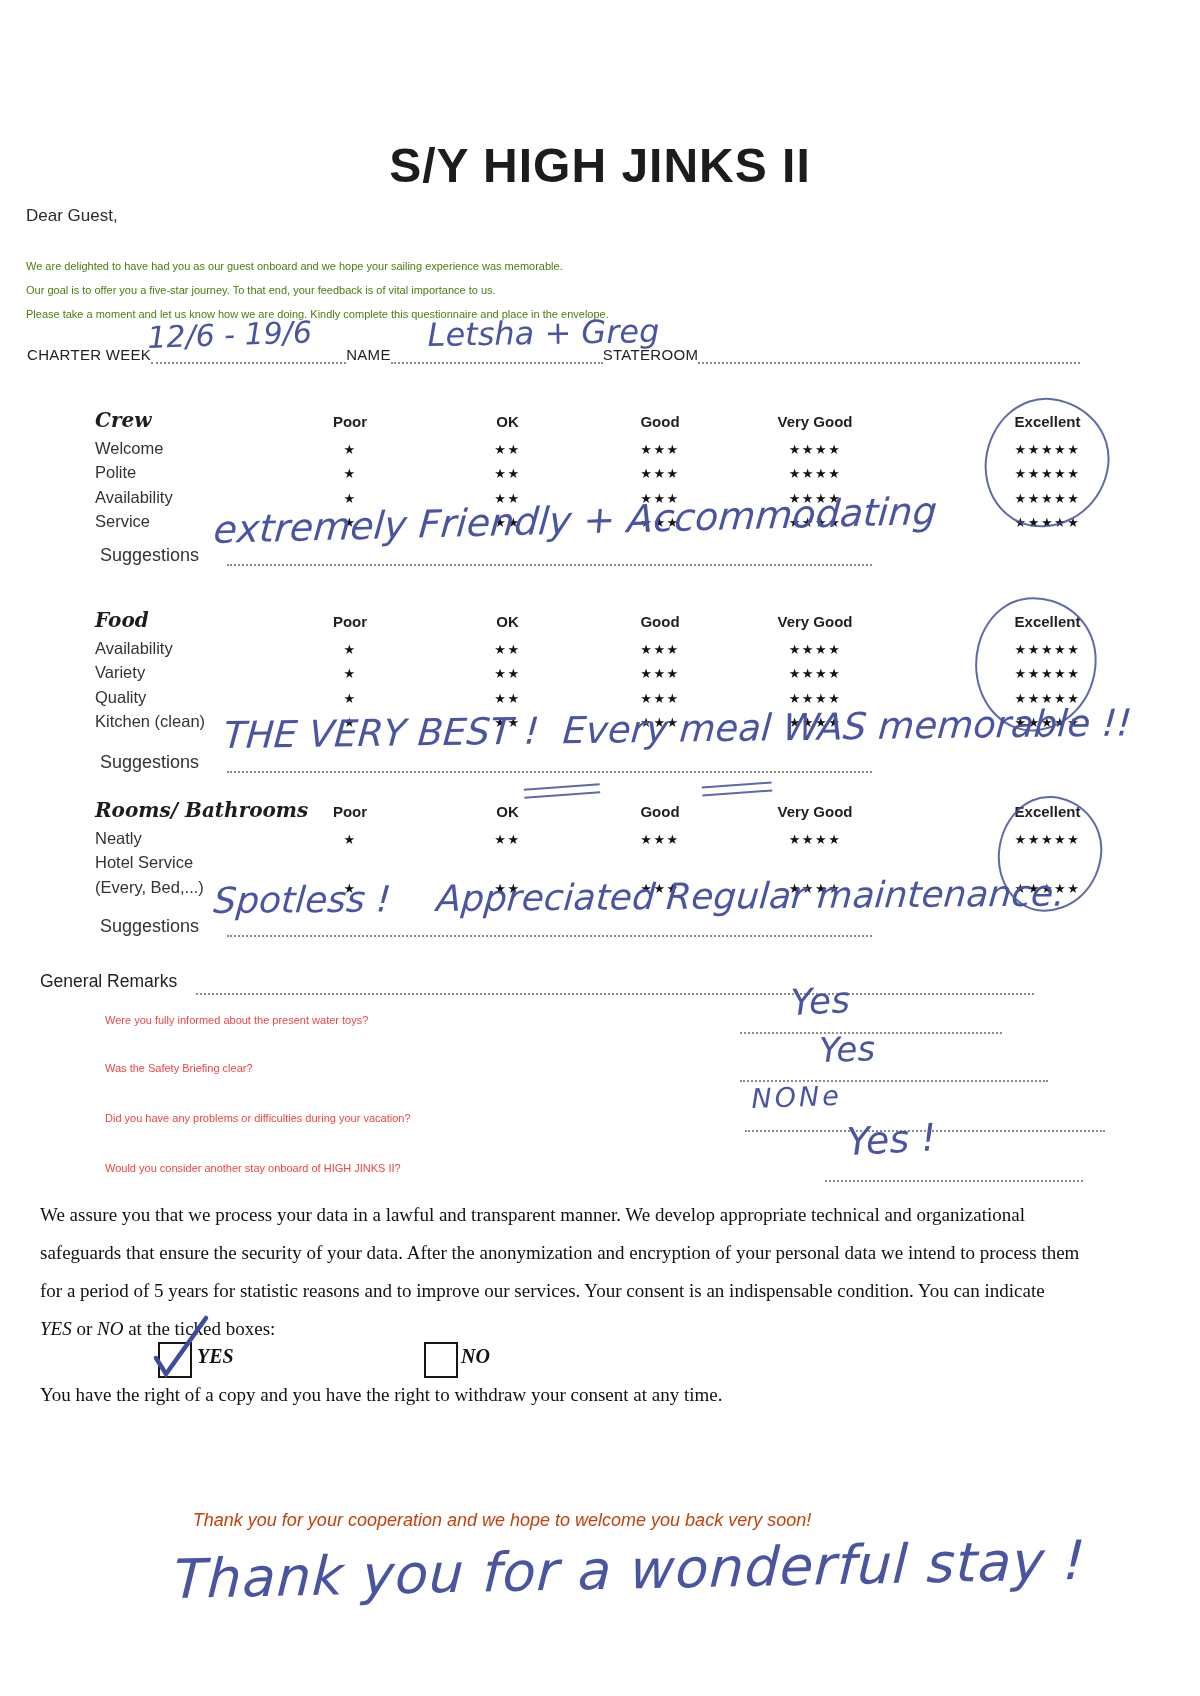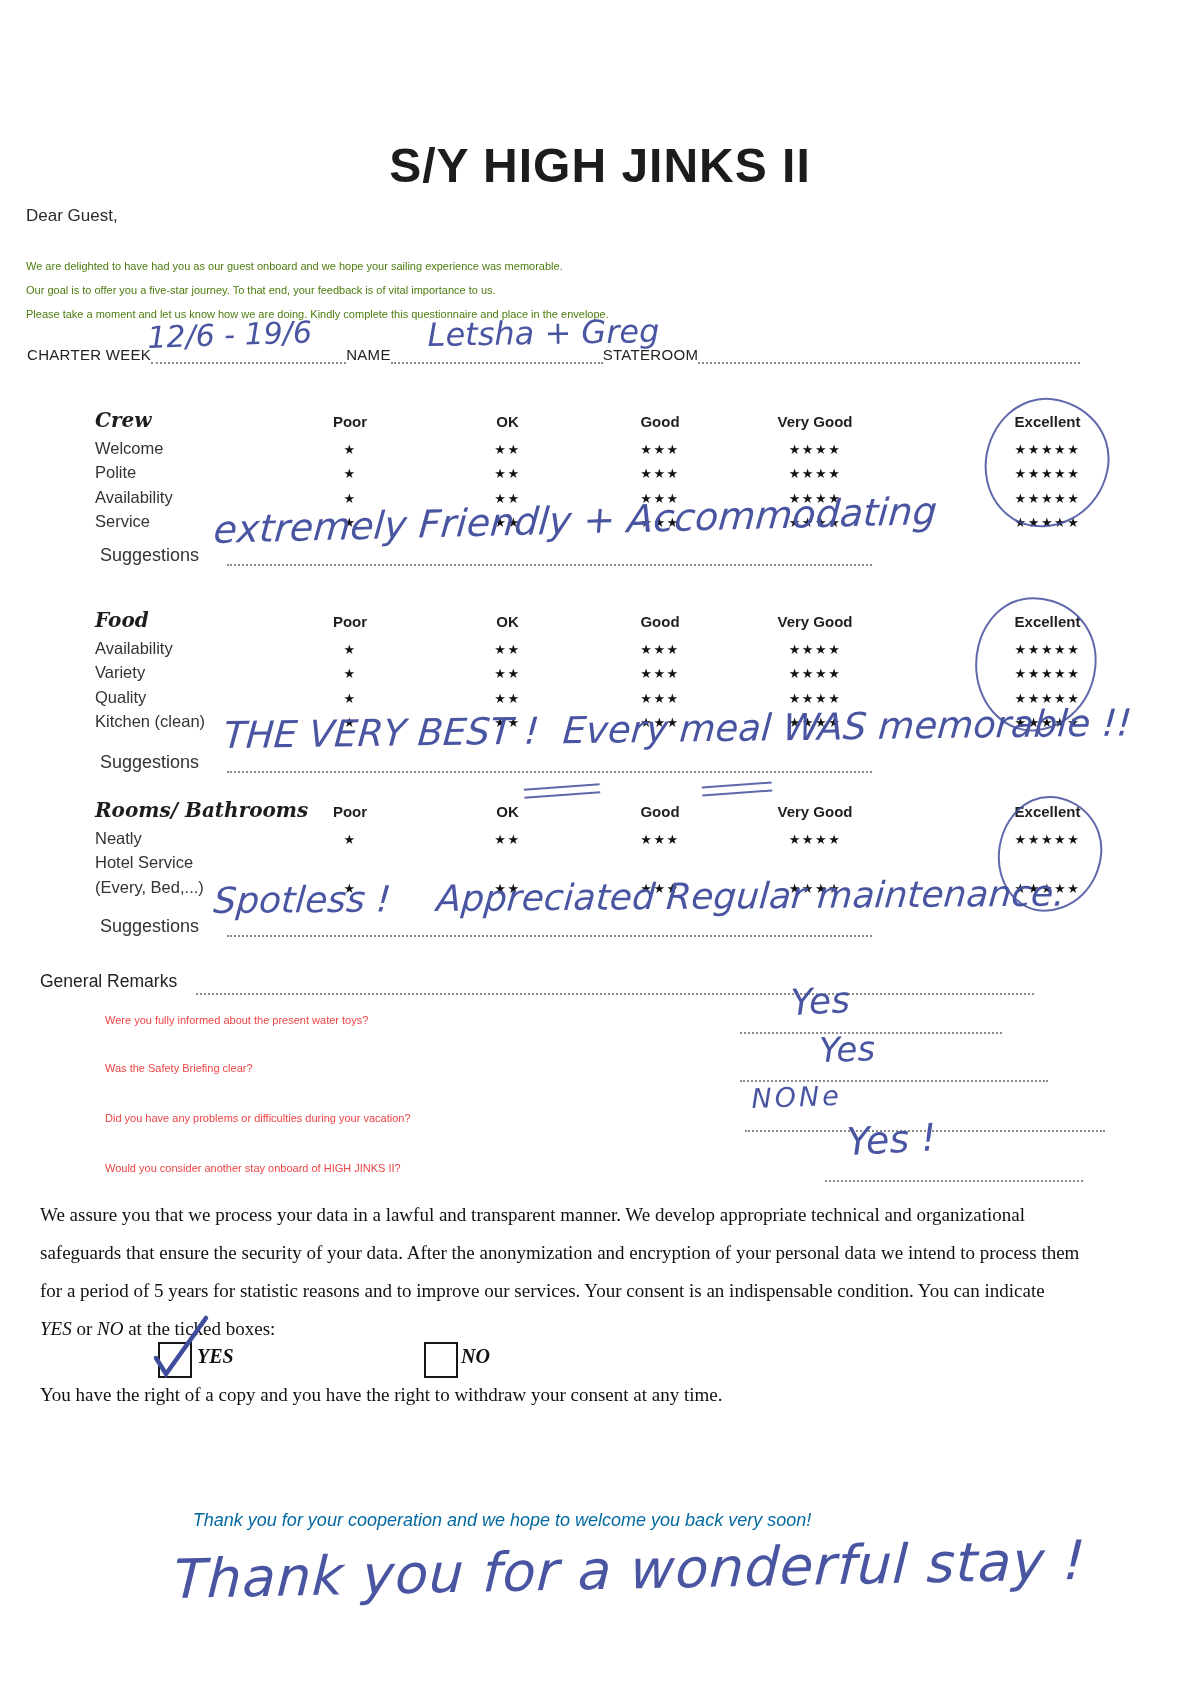--- a/index.html
+++ b/index.html
@@ -57,21 +57,21 @@
   
   .privacy{top:1196px;left:40px;width:1156px;font-family:"Liberation Serif",serif;font-size:19px;
            line-height:38px;color:#111;}
   .privacy div{white-space:nowrap;}
   .privacy i{font-style:italic;}
 
   .cbox{width:30px;height:32px;border:2.5px solid #161616;background:#fff;}
   .cbox-label{font-family:"Liberation Serif",serif;font-weight:700;font-style:italic;font-size:20px;color:#111;}
   .rights{top:1384px;left:40px;font-family:"Liberation Serif",serif;font-size:19px;color:#111;}
 
-  .footer-printed{top:1510px;left:0;width:1004px;text-align:center;font-style:italic;font-size:18px;color:#0369a1;}
+  .footer-printed{top:1510px;left:0;width:1004px;text-align:center;font-style:italic;font-size:18px;color:#c2410c;}
 </style>
 </head>
 <body>
 
 <div class="page">
 
   <div class="abs title">S/Y HIGH JINKS II</div>
   <div class="abs salutation">Dear Guest,</div>
   <div class="abs intro">
     <div>We are delighted to have had you as our guest onboard and we hope your sailing experience was memorable.</div>

